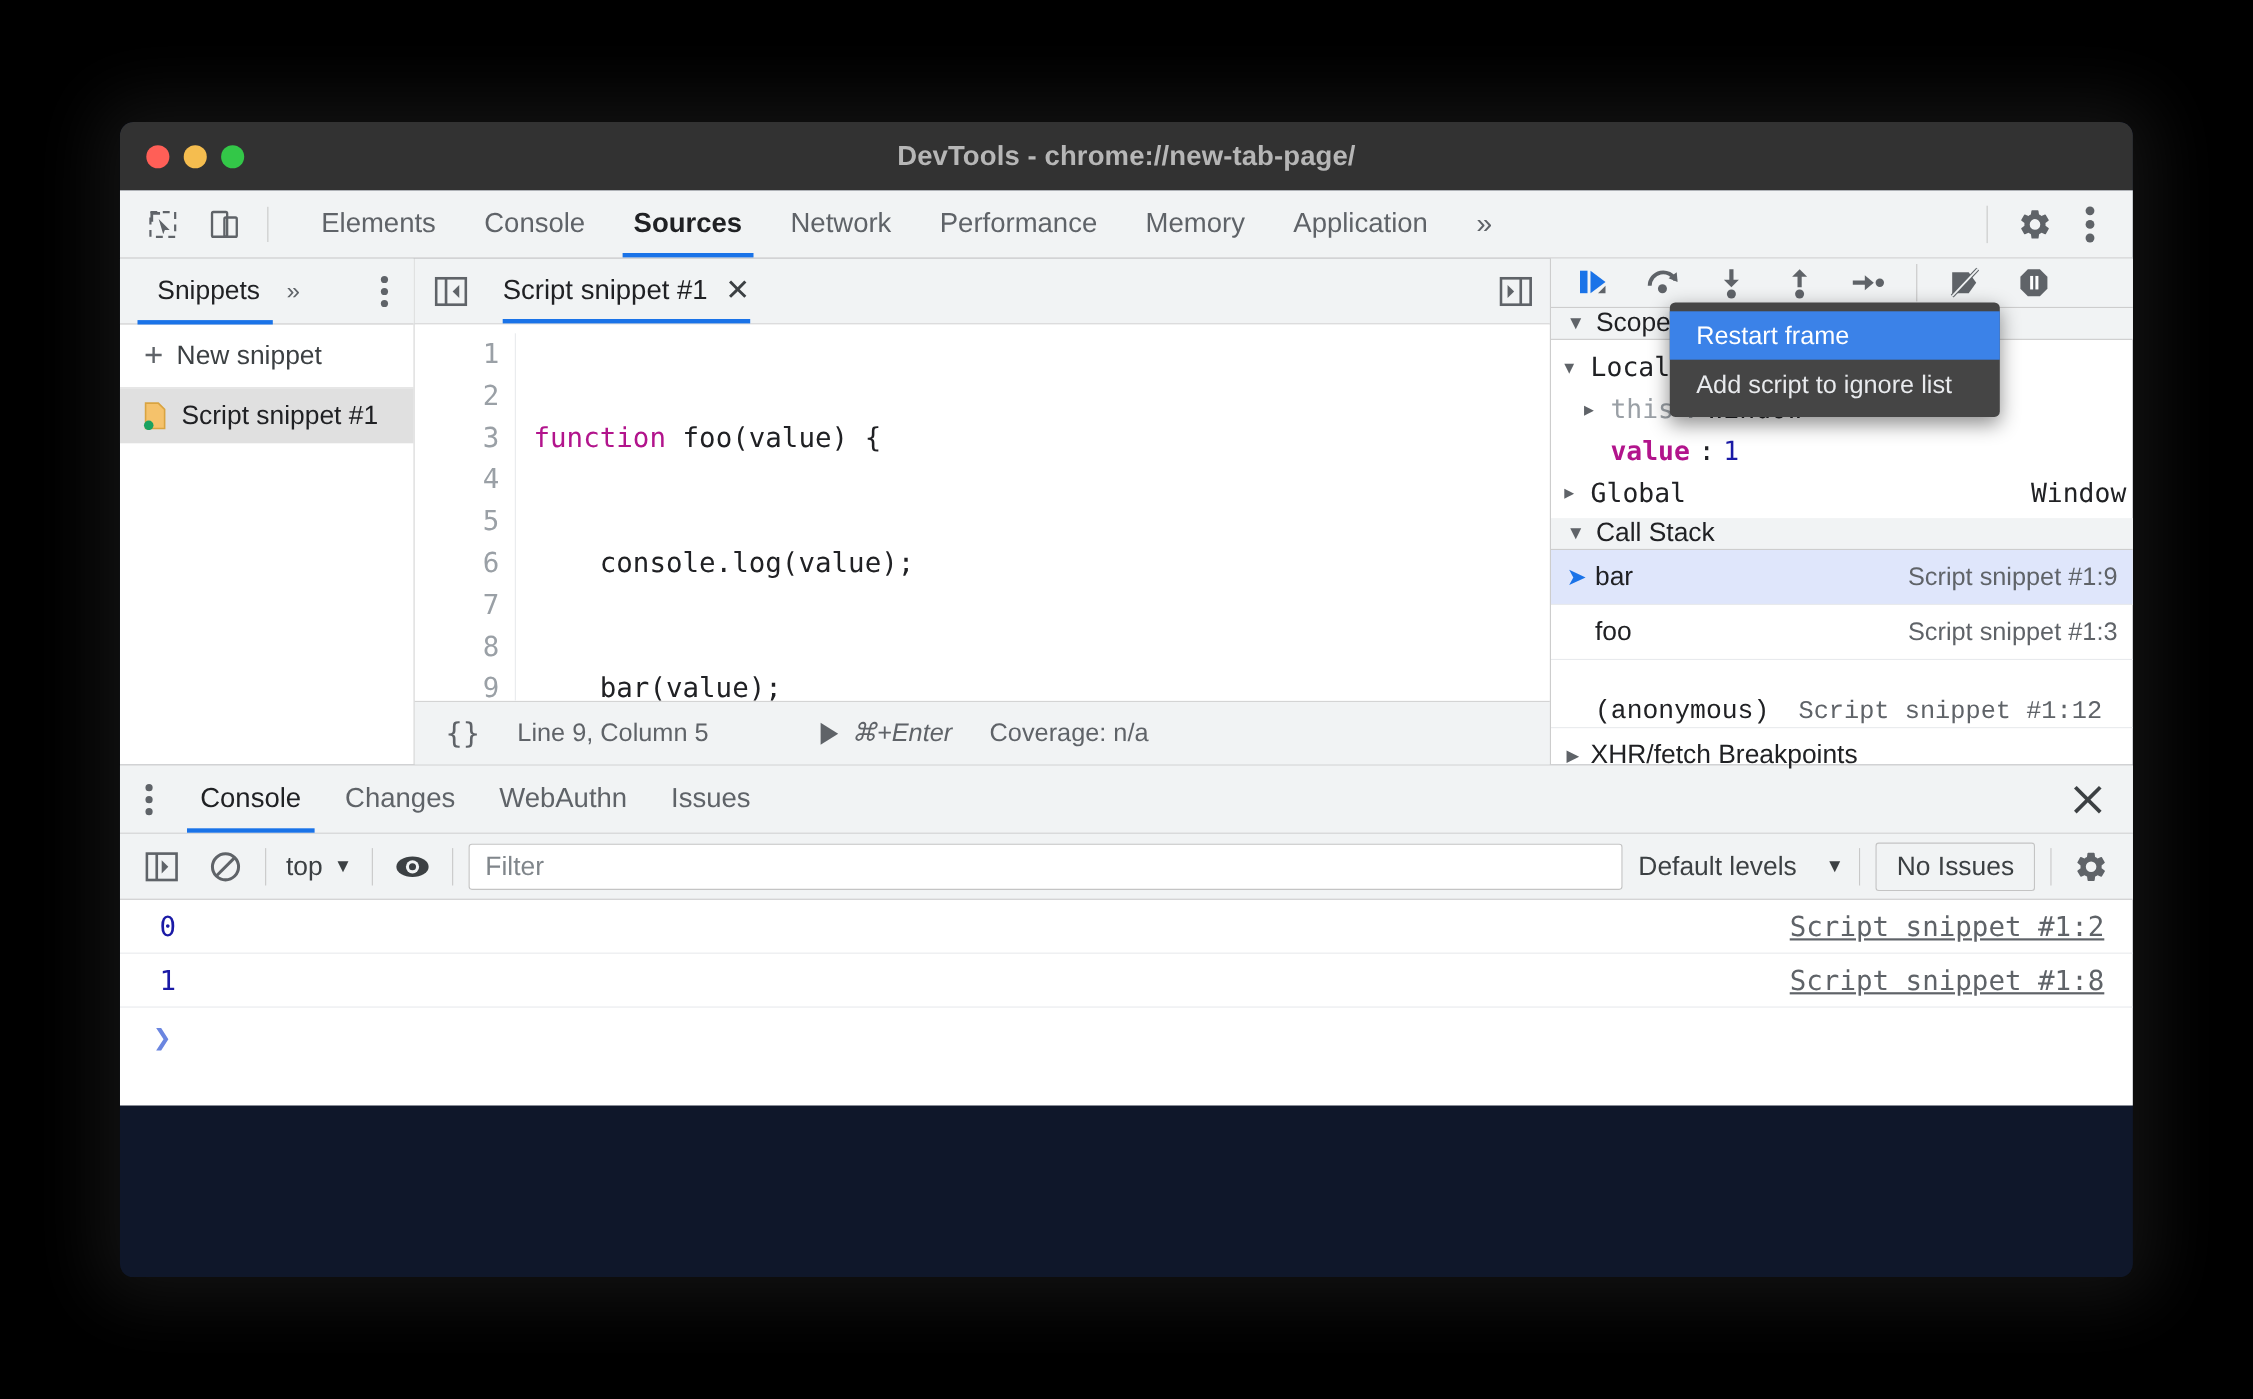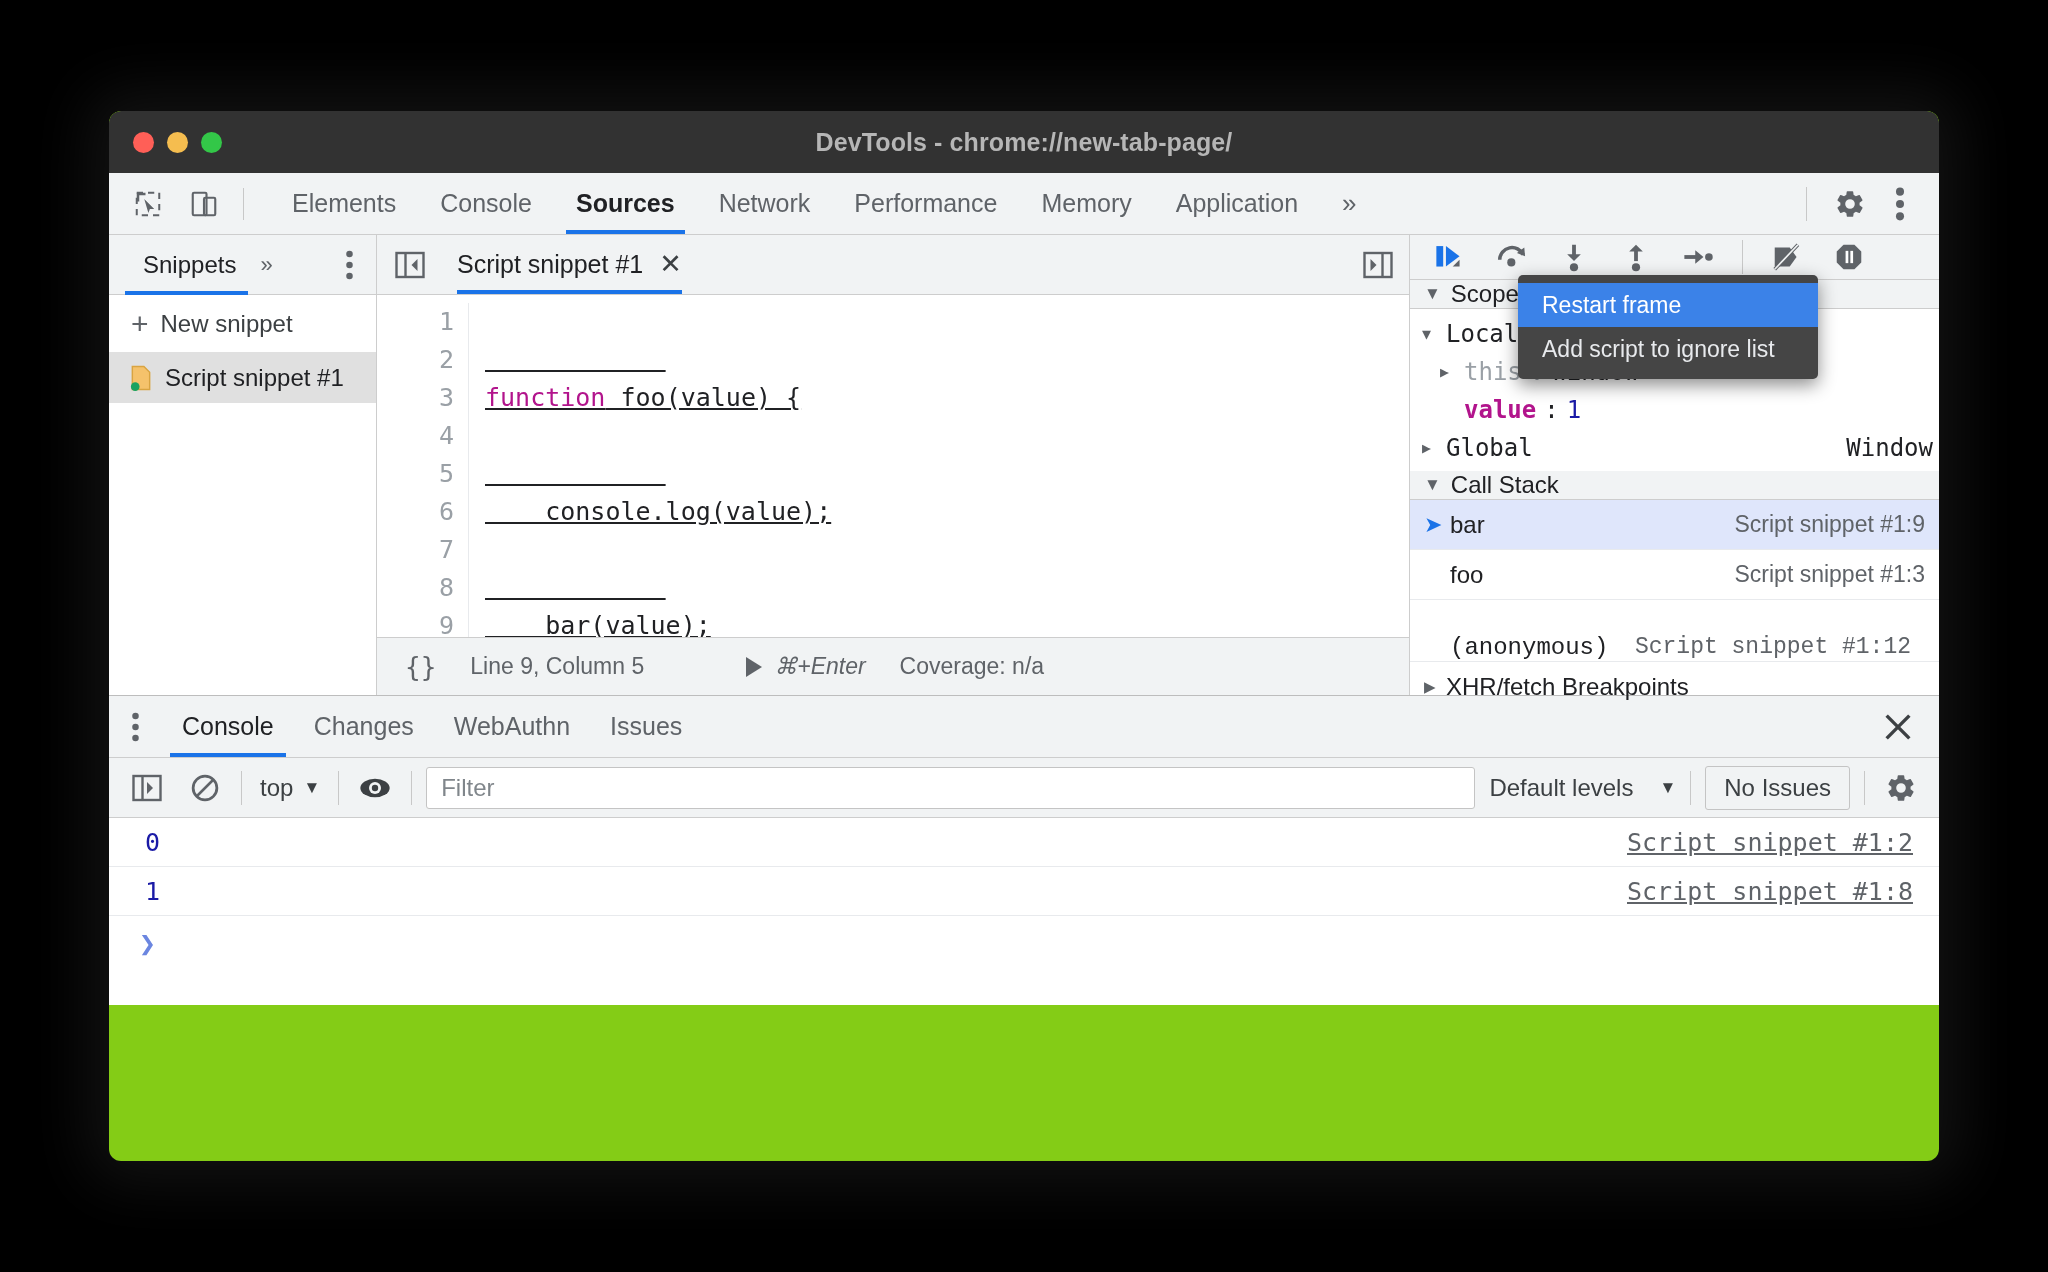--- a/index.html
+++ b/index.html
@@ -7,21 +7,21 @@
     width: 2048px; height: 1272px;
     background: #000;
     font-family: "Liberation Sans", sans-serif;
     overflow: hidden;
   }
   body { display: flex; align-items: center; justify-content: center; }
 
   .window {
     position: relative;
     width: 1830px; height: 1050px;
-    background: #84cc16;
+    background: #0f172a;
     border-radius: 12px;
     overflow: hidden;
     box-shadow: 0 0 60px 22px rgba(255,255,255,0.07);
   }
 
   
   .titlebar {
     height: 62px;
     background: #323232;
     display: flex; align-items: center;
@@ -121,21 +121,21 @@
 
   .code-wrap { flex: 1; display: flex; overflow: hidden; position: relative; background: #fff; }
   .code-area {
     flex: 1; display: flex; font-family: "DejaVu Sans Mono", monospace;
     font-size: 25px; line-height: 38px; padding-top: 8px; position: relative;
   }
   .gutter {
     width: 92px; text-align: right; padding-right: 14px; color: #9aa0a6;
     user-select: none; flex: none; border-right: 1px solid #e8eaed;
   }
-  .lines { flex: 1; padding-left: 16px; position: relative; white-space: pre; color: #202124; text-decoration: underline; }
+  .lines { flex: 1; padding-left: 16px; position: relative; white-space: pre; color: #202124; }
   .ln { height: 38px; position: relative; }
   .kw { color: #b2148c; }
   .gutter .gl { height: 38px; }
 
   .status {
     height: 58px; background: #f1f3f4; border-top: 1px solid #cdcdcd;
     display: flex; align-items: center; gap: 34px; padding-left: 28px;
     font-size: 23px; color: #5f6368;
   }
   .st-braces { font-family: "DejaVu Sans Mono", monospace; font-size: 26px; color: #5f6368; cursor: pointer; }

